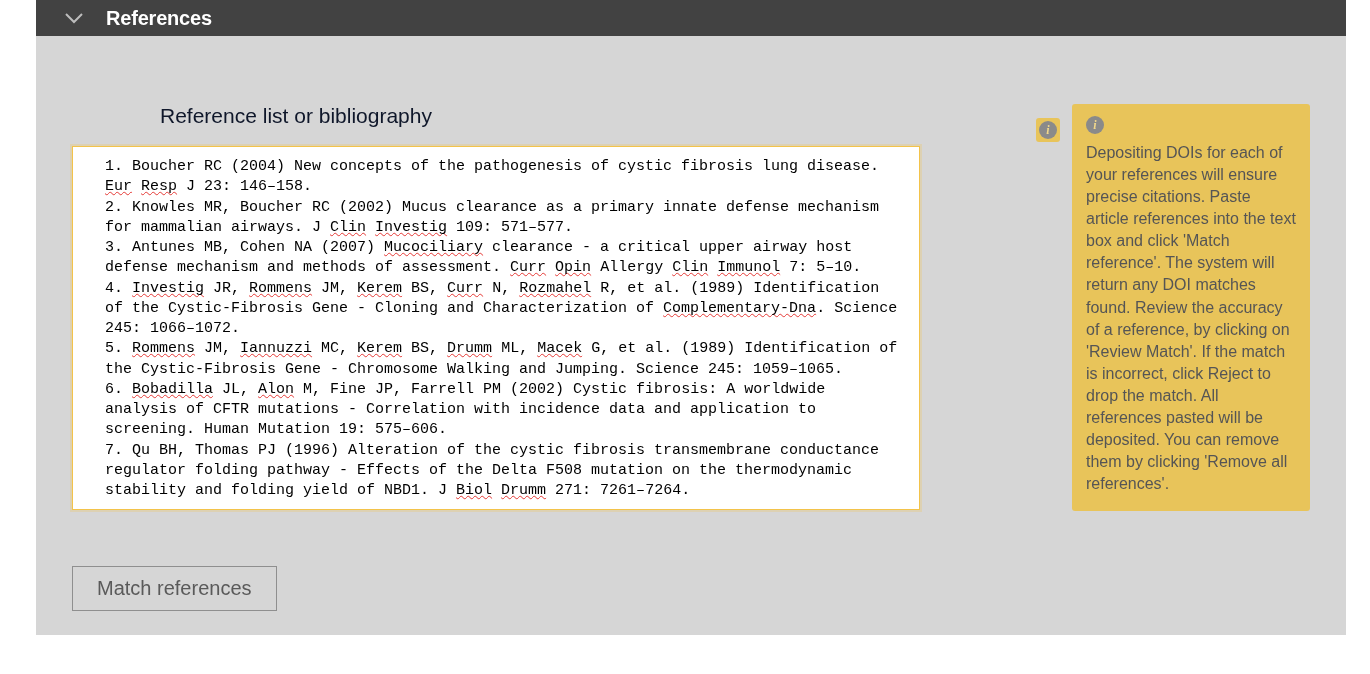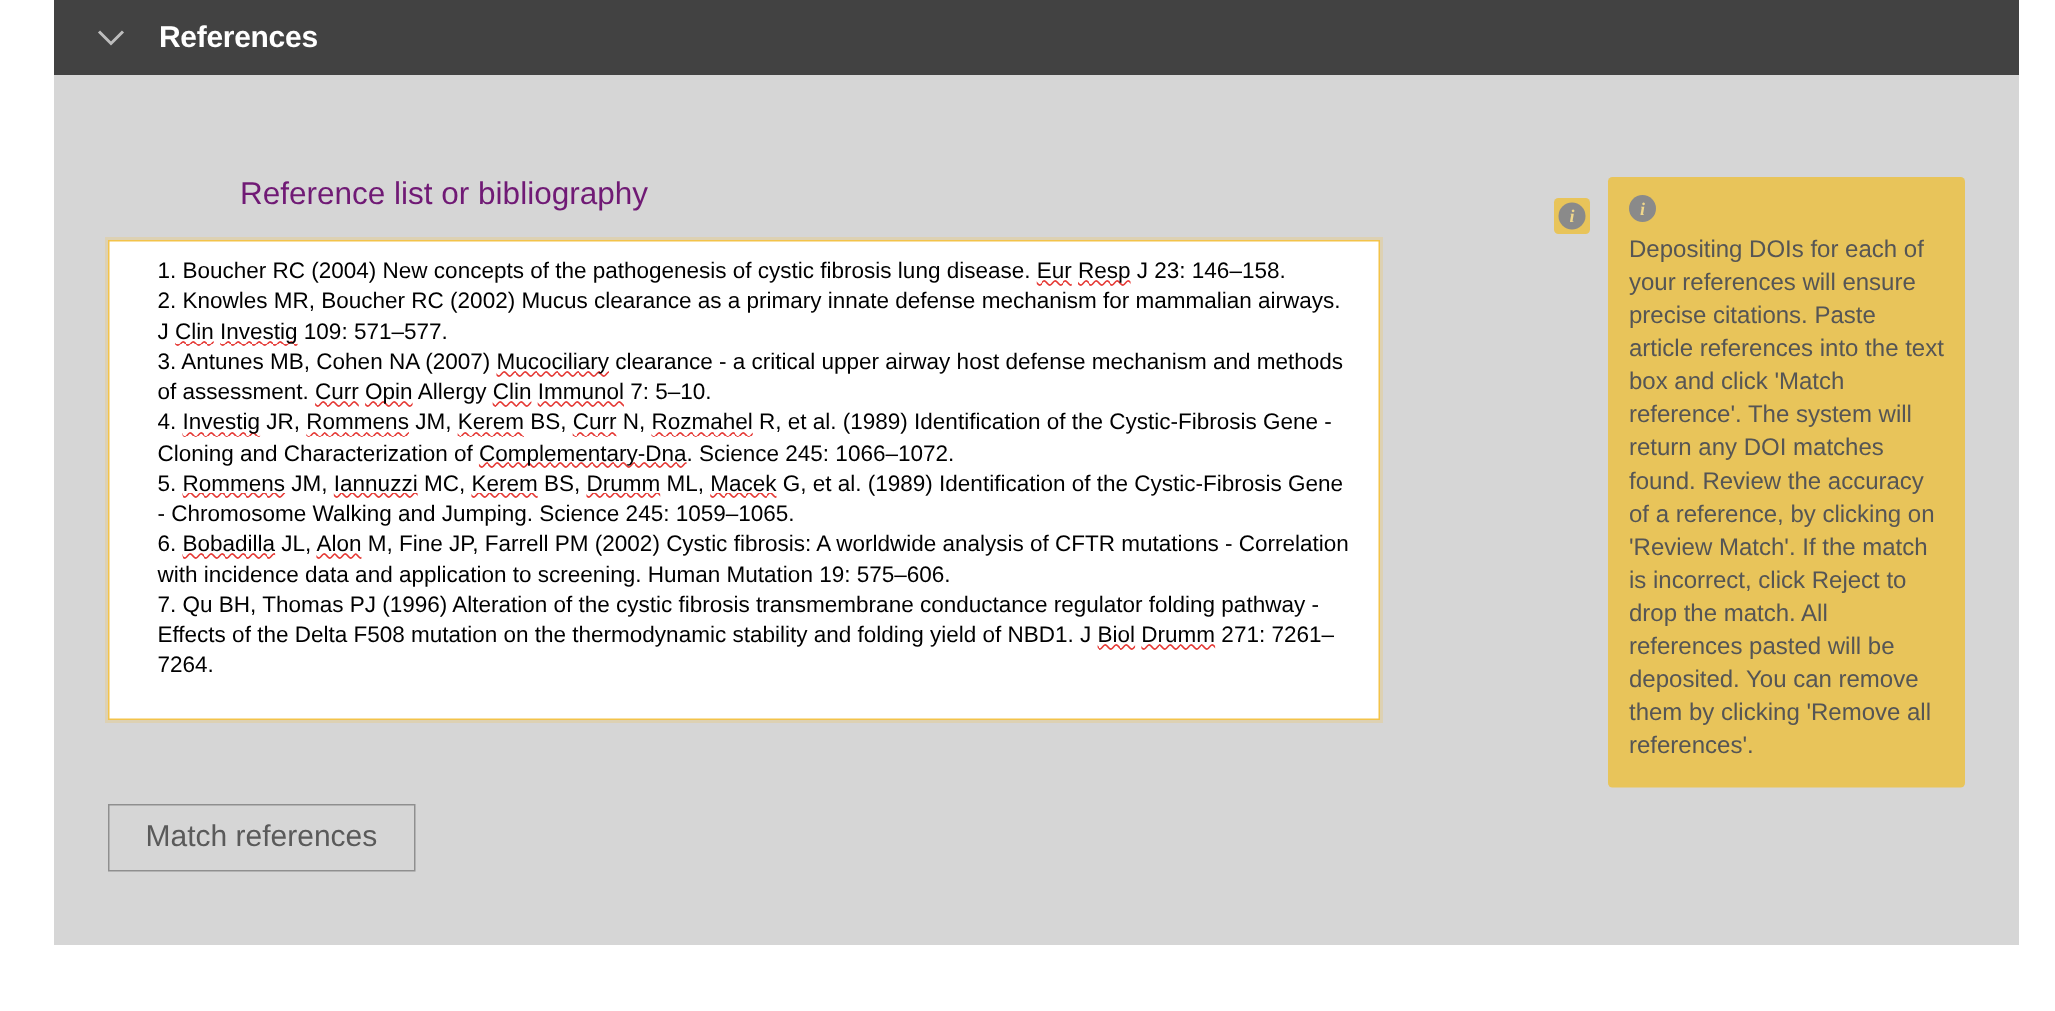--- a/index.html
+++ b/index.html
@@ -7,21 +7,21 @@
       font-family: "Helvetica Neue", Helvetica, Arial, sans-serif;
       background: #fff;
       width: 1370px;
     }
     .wrap {
       margin-left: 36px;
       width: 1310px;
     }
     .section-header {
       background: #424242;
-      height: 50px;
+      height: 36px;
       display: flex;
       align-items: center;
       padding: 0 28px;
       gap: 22px;
       color: #fff;
     }
     .chevron {
       width: 20px;
       height: 20px;
       display: flex;
@@ -42,33 +42,33 @@
       gap: 32px;
       align-items: flex-start;
     }
     .left-col {
       flex: 1;
       position: relative;
       padding-left: 88px;
     }
     .subhead {
       font-size: 21px;
-      color: #701a75;
+      color: #0f172a;
       margin-bottom: 18px;
     }
     .textbox-wrap {
       position: relative;
       margin-left: -88px;
     }
     .ref-textarea {
       width: 848px;
       background: #fff;
       border: 1px solid #f3c34a;
       box-shadow: 0 0 0 2px rgba(243,195,74,0.25);
-      font-family: Liberation Sans, sans-serif;
+      font-family: Liberation Mono, monospace;
       font-size: 15px;
       line-height: 1.35;
       color: #000;
       padding: 10px 16px 8px 32px;
       resize: none;
       min-height: 320px;
       outline: none;
     }
     .ref-text {
       white-space: pre-wrap;

